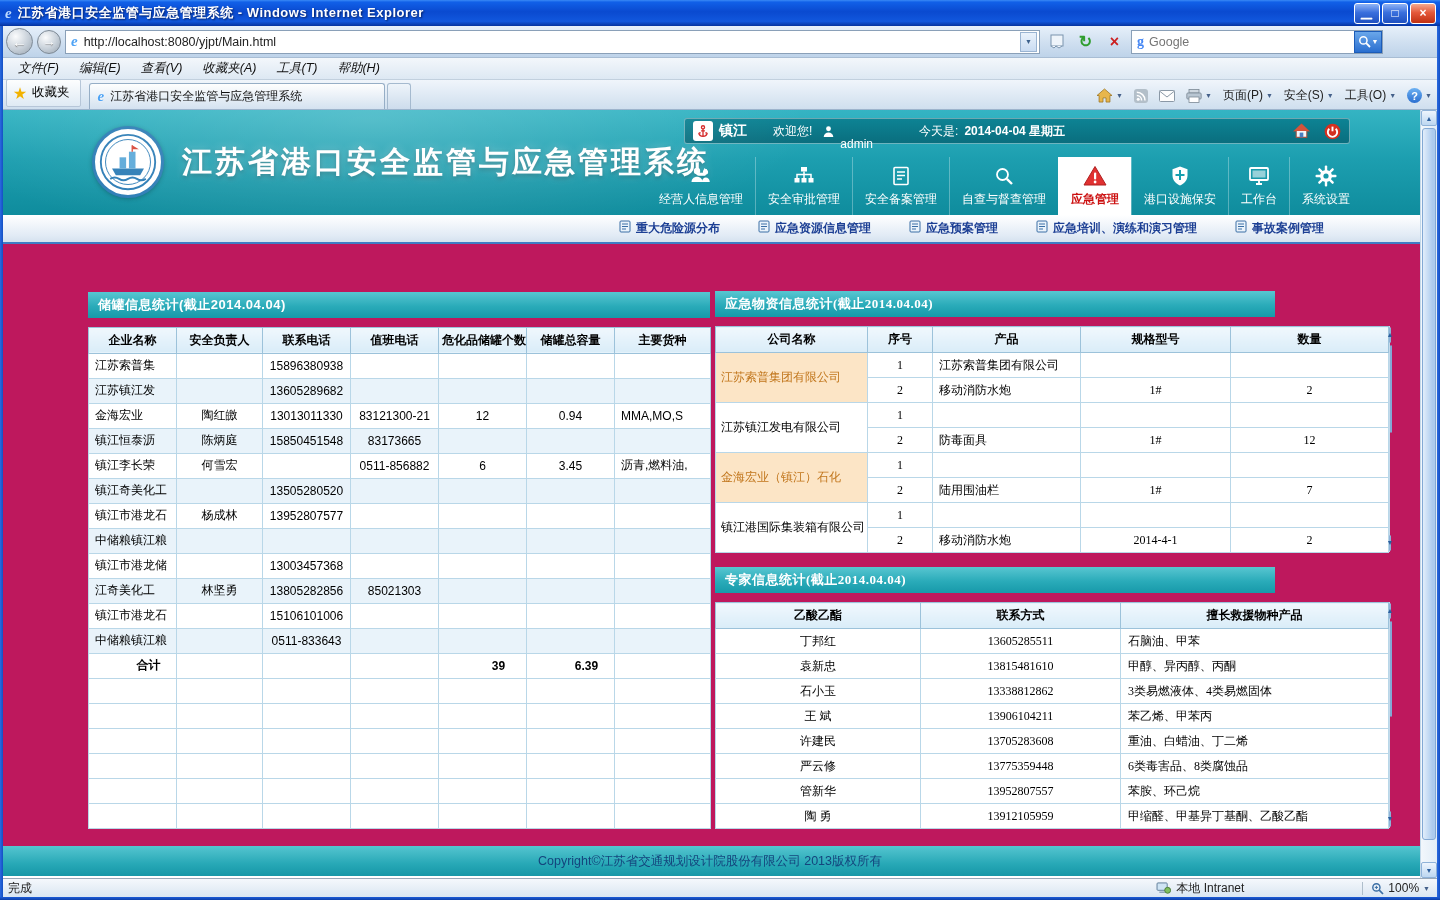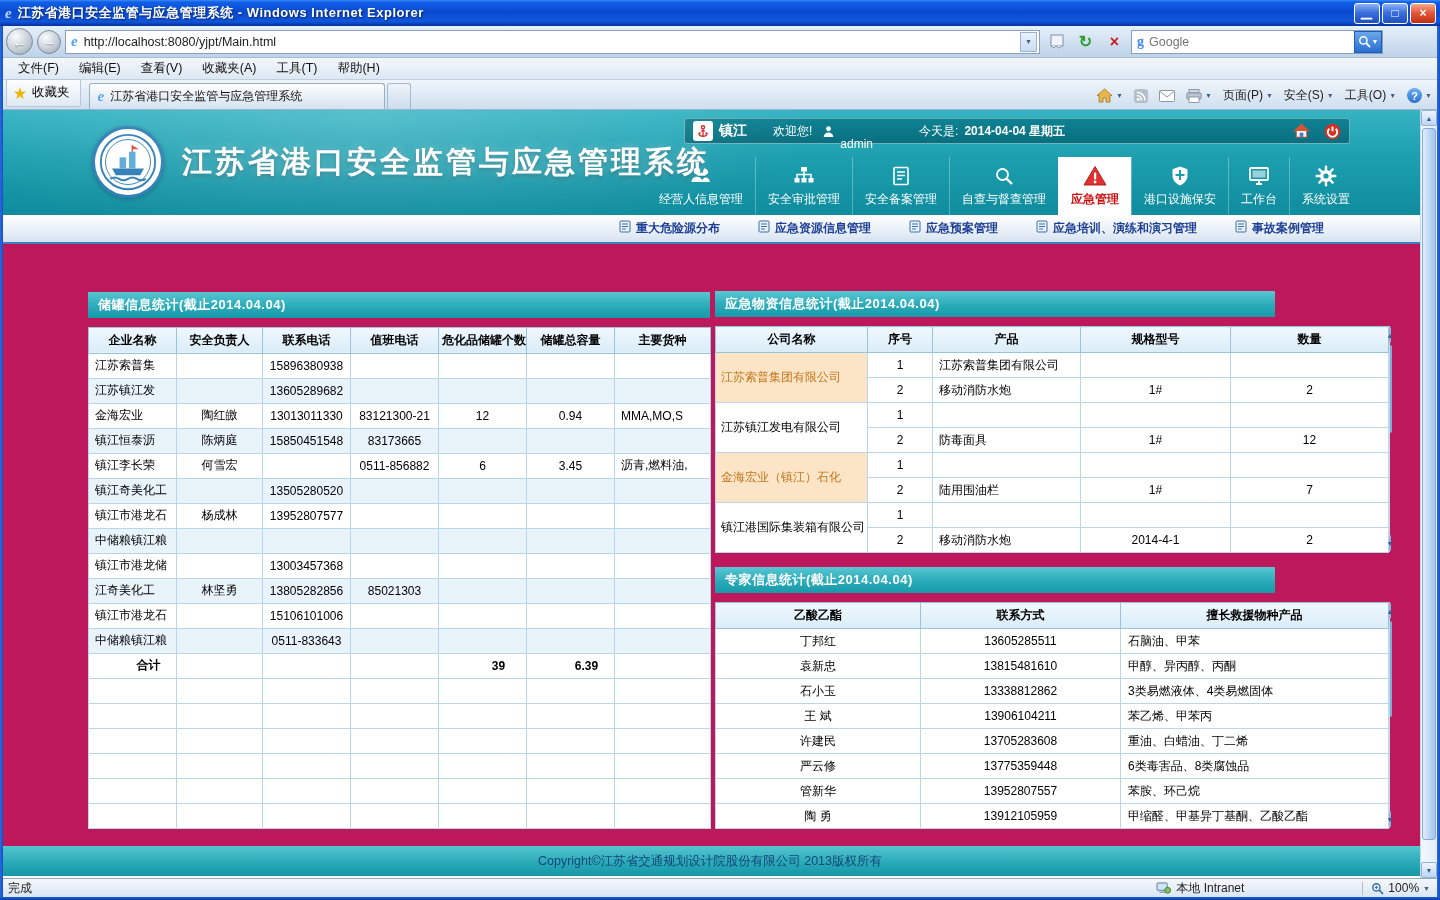--- a/index.html
+++ b/index.html
@@ -30,21 +30,21 @@
   .abtn { width:25px; height:25px; display:flex; align-items:center; justify-content:center; border-radius:2px; border:1px solid transparent; }
   .abtn.refresh { color:#2f9e2f; font-size:16px; font-weight:bold; }
   .abtn.stop { color:#cc2020; font-size:16px; font-weight:bold; }
   .searchbox { width:252px; height:24px; background:#fff; border:1px solid #8aa0b8; display:flex; align-items:center; padding-left:5px; gap:5px; }
   .g-logo { font-weight:bold; font-size:14px; color:#4285f4; font-family:"Liberation Serif", serif; }
   .search-input { border:none; outline:none; flex:1; font-size:12.5px; height:20px; color:#333; background:transparent; }
   .search-btn { width:28px; height:22px; background:linear-gradient(180deg,#6aa7ea,#2a6fd0); border:1px solid #1c5cb8; display:flex; align-items:center; justify-content:center; gap:1px; color:#fff; }
 
   
   .menubar { height:22px; flex:0 0 22px; background:linear-gradient(180deg,#f3f7fb,#dde8f3); display:flex; align-items:center; padding-left:8px; border-bottom:1px solid #c2d0de; font-size:12.5px; color:#111; }
-  .menu-item { padding:2px 10px; }
+  .menu-item { padding:2px 10px;font-style:italic; }
 
   
   .tabsbar { height:30px; flex:0 0 30px; background:linear-gradient(180deg,#f0f5fb,#cfdfee); display:flex; align-items:flex-end; padding:0 8px 0 6px; border-bottom:1px solid #9db4cc; }
   .fav-btn { display:flex; gap:5px; align-items:center; font-size:12.5px; padding:4px 10px 5px 6px; border:1px solid #b6c6d8; border-radius:2px; background:linear-gradient(180deg,#fdfefe,#dfeaf4); margin-bottom:2px; }
   .star { color:#f2b200; font-size:14px; line-height:1; }
   .tab { width:296px; height:26px; background:linear-gradient(180deg,#fefefe,#d4e2f0); border:1px solid #96aec6; border-bottom:none; border-radius:3px 3px 0 0; display:flex; align-items:center; gap:6px; padding:0 8px; font-size:12px; margin-left:8px; color:#111; white-space:nowrap; overflow:hidden; }
   .tab-stub { width:24px; height:26px; background:linear-gradient(180deg,#eef4fa,#cddcec); border:1px solid #a5bacf; border-bottom:none; border-radius:3px 3px 0 0; margin-left:2px; }
   .tb-right { margin-left:auto; display:flex; align-items:center; gap:11px; font-size:12px; color:#222; padding-bottom:5px; }
   .tbtn { display:flex; align-items:center; gap:3px; }
   .drop { font-size:7px; color:#44608a; }
@@ -78,21 +78,21 @@
   .nav-item.active { background:#fff; }
   .nav-item.active .nav-label { color:#cc1111; font-weight:bold; }
 
   
   .submenu { height:29px; flex:0 0 29px; background:linear-gradient(180deg,#ffffff,#e2ebf5 75%,#d5e2ef); border-bottom:2px solid #3f7cc4; display:flex; justify-content:flex-end; align-items:center; gap:38px; padding-right:96px; }
   .submenu-item { display:flex; align-items:flex-start; gap:5px; font-size:12px; font-weight:bold; color:#1c3f94; white-space:nowrap; }
 
   
   .content { height:602px; flex:0 0 602px; background:#be185d; display:flex; gap:5px; padding:30px 15px 0 88px;align-items:center; }
   .leftcol { width:622px; }
-  .rightcol { width:560px; }
+  .rightcol { width:560px;font-family:Liberation Serif, serif; }
   .panel-title { height:26px; line-height:26px; background:linear-gradient(180deg,#58c6d1 0%,#2aabb9 55%,#1799a9 100%); color:#fff; font-size:13px; font-weight:bold; padding-left:10px; letter-spacing:.5px; }
   .panel-gap { height:9px; }
 
   table.grid { border-collapse:collapse; table-layout:fixed; background:#fff; border:1px solid #8fb6d2; }
   .grid th { background:linear-gradient(180deg,#f0f8fd,#d9ecf8); border:1px solid #9cc2da; font-size:12px; font-weight:bold; height:26px; color:#000; padding:0 3px; white-space:nowrap; overflow:hidden; }
   .grid td { border:1px solid #b9d7e8; height:25px; font-size:12px; color:#000; text-align:center; padding:0 4px; white-space:nowrap; overflow:hidden; }
   .grid td.al { text-align:left; padding-left:6px; }
   .tank { width:622px; }
   .tank tbody[data-repeat] tr:nth-child(even) { background:#e9f3fa; }
   .tank tr.total td { font-weight:bold;padding-left:36px; }

